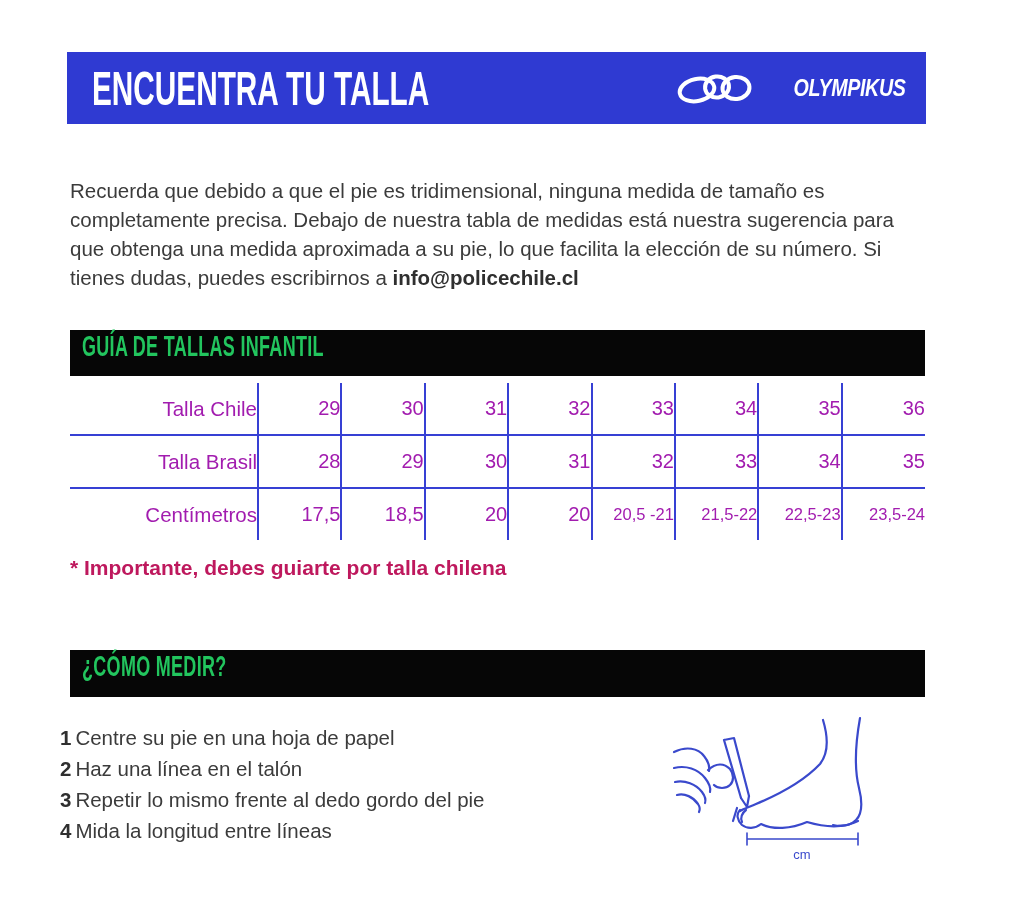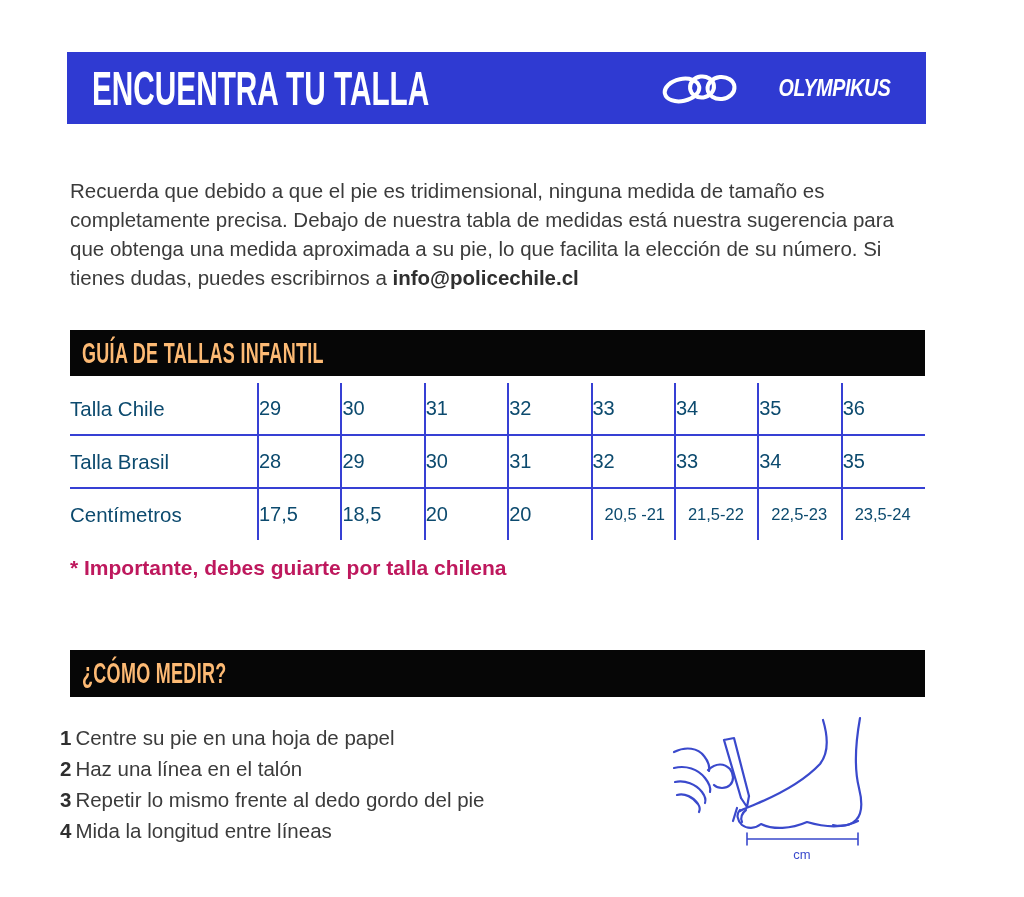--- a/index.html
+++ b/index.html
@@ -6,21 +6,21 @@
   body{
     width:1024px;height:897px;position:relative;overflow:hidden;
     font-family:"Liberation Sans",sans-serif;color:#3b3b3b;
   }
   .abs{position:absolute;}
 
   
   .header-bar{
     left:67px;top:52px;width:859px;height:72px;background:#2f3ad2;
     display:flex;align-items:center;justify-content:space-between;
-    padding:0 36px 0 25px;box-sizing:border-box;
+    padding:0 21px 0 25px;box-sizing:border-box;
   }
   .header-title{
     color:#ffffff;font-size:48px;font-weight:800;letter-spacing:0px;
     transform:scaleX(0.62);transform-origin:left center;white-space:nowrap;
     font-family:"Liberation Sans",sans-serif;
   }
   .brand{display:flex;align-items:center;gap:16px;}
   .brand-text{
     color:#ffffff;font-size:24px;font-weight:700;font-style:italic;
     letter-spacing:-0.5px;transform:scaleX(0.82);transform-origin:right center;
@@ -28,37 +28,37 @@
   }
 
   
   .intro{
     left:70px;top:150px;width:858px;font-size:20.5px;line-height:29px;color:#3b3b3b;margin-top:26px;
   }
   .intro b{color:#2f2f2f;}
 
   
   .section-bar{
-    left:70px;width:855px;background:#060606;color:#fdba74;
-    display:flex;align-items:center;padding:0 12px;box-sizing:border-box;
+    left:70px;width:855px;background:#060606;color:#22c55e;
+    display:flex;align-items:flex-start;padding:0 12px;box-sizing:border-box;
   }
   .bar-guide{top:330px;height:46px;}
   .bar-medir{top:650px;height:47px;}
   .section-bar-title{
     font-size:29px;font-weight:800;white-space:nowrap;
     transform:scaleX(0.62);transform-origin:left center;letter-spacing:0.5px;
   }
 
   
   .size-table{
     left:70px;top:383px;width:855px;border-collapse:collapse;table-layout:fixed;
   }
   .size-table td{
-    border:2px solid #3640d4;height:51px;text-align:left;vertical-align:middle;
-    font-size:20px;color:#0c4a6e;padding:0;
+    border:2px solid #3640d4;height:51px;text-align:right;vertical-align:middle;
+    font-size:20px;color:#a21caf;padding:0;
   }
   .size-table td.lbl{font-size:20.5px;}
   .size-table td.small{font-size:16.5px;padding-left:12px;}
   .size-table tr td:first-child{border-left:none;}
   .size-table tr td:last-child{border-right:none;}
   .size-table tr:first-child td{border-top:none;}
   .size-table tr:last-child td{border-bottom:none;}
   .col-label{width:188px;}
 
   

